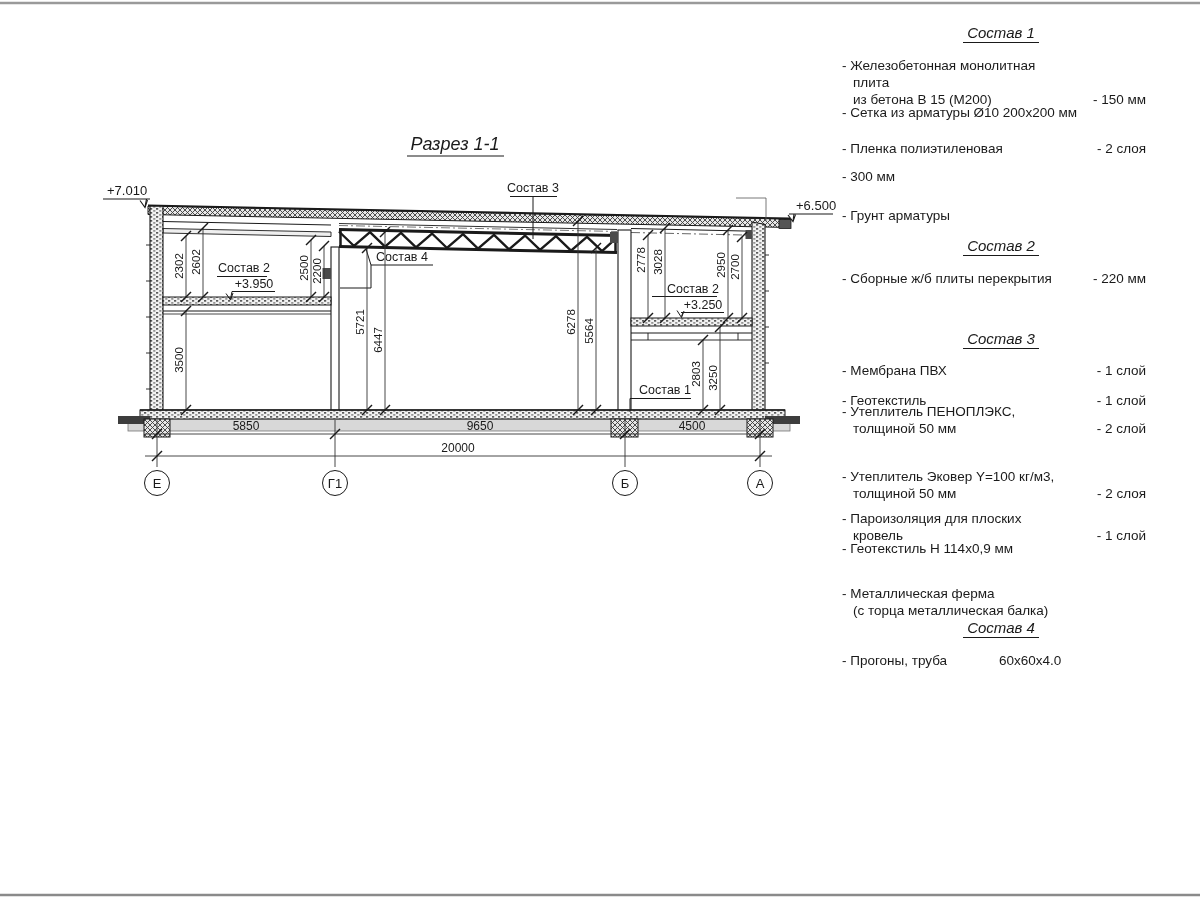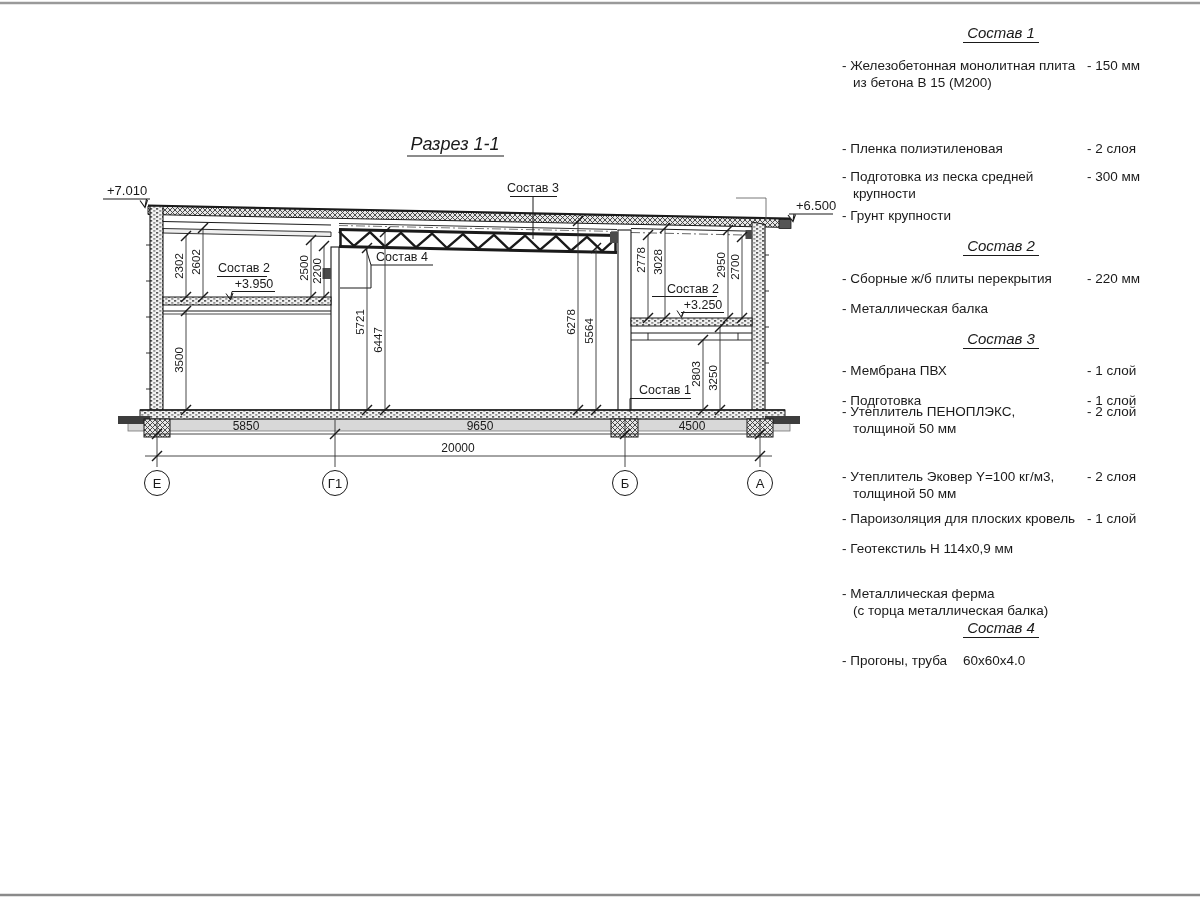--- a/index.html
+++ b/index.html
@@ -9,21 +9,21 @@
   .dim{font-size:11.5px;}
   .lbl{font-size:12.5px;}
   .elev{font-size:13px;}
   .ttl{font-size:18px;font-style:italic;}
   .ax{font-size:13px;}
   .bdim{font-size:12px;}
   
   #legend{position:absolute;left:836px;top:0;width:330px;height:760px;font-size:13.5px;line-height:17px;}
   .sec-title{position:absolute;left:0;width:330px;text-align:center;font-size:15px;font-style:italic;}
   .sec-title span{border-bottom:1.2px solid #1a1a1a;padding:0 4px 1px 4px;}
-  .li{position:absolute;left:6px;width:304px;display:flex;align-items:flex-start;}
+  .li{position:absolute;left:6px;width:304px;display:flex;align-items:flex-end;gap:36px;}
   .li .txt{width:234px;white-space:pre-line;padding-left:11px;text-indent:-11px;}
   .li .val{flex:1;white-space:nowrap;}
   .li.s4 .txt{width:110px;}
 </style>
 </head>
 <body>
 
 <div id="stage">
 
 <svg width="1200" height="900" viewBox="0 0 1200 900" style="position:absolute;left:0;top:0;">
@@ -284,51 +284,49 @@
 </svg>
 
 <div id="legend">
 
   <div class="sec-title" style="top:24px"><span>Состав 1</span></div>
   <div class="li" style="top:57px">
         <div class="txt">- Железобетонная  монолитная плита
 из бетона В 15 (М200)</div>
         <div class="val">- 150 мм</div>
       </div>
+  <div class="li" style="top:104px">
+        <div class="txt">- Сетка из арматуры Ø10 200х200 мм</div>
+        <div class="val"></div>
+      </div>
   <div class="li" style="top:140px">
         <div class="txt">- Пленка полиэтиленовая</div>
         <div class="val">-  2 слоя</div>
       </div>
   <div class="li" style="top:168px">
-        <div class="txt">- Подготовка из песка средней
-крупности</div>
         <div class="val">- 300 мм</div>
       </div>
   <div class="li" style="top:207px">
-        <div class="txt">- Грунт крупности</div>
+        <div class="txt">- Грунт арматуры</div>
         <div class="val"></div>
       </div>
 
   <div class="sec-title" style="top:237px"><span>Состав 2</span></div>
   <div class="li" style="top:270px">
         <div class="txt">- Сборные ж/б плиты перекрытия</div>
         <div class="val">- 220 мм</div>
       </div>
-  <div class="li" style="top:300px">
-        <div class="txt">- Металлическая балка</div>
-        <div class="val"></div>
-      </div>
 
   <div class="sec-title" style="top:330px"><span>Состав 3</span></div>
   <div class="li" style="top:362px">
         <div class="txt">- Мембрана ПВХ</div>
         <div class="val">- 1 слой</div>
       </div>
   <div class="li" style="top:392px">
-        <div class="txt">- Подготовка</div>
+        <div class="txt">- Геотекстиль</div>
         <div class="val">- 1 слой</div>
       </div>
   <div class="li" style="top:403px">
         <div class="txt">- Утеплитель ПЕНОПЛЭКС,
 толщиной 50 мм</div>
         <div class="val">- 2 слой</div>
       </div>
   <div class="li" style="top:468px">
         <div class="txt">- Утеплитель Эковер Y=100 кг/м3,
 толщиной 50 мм</div>

